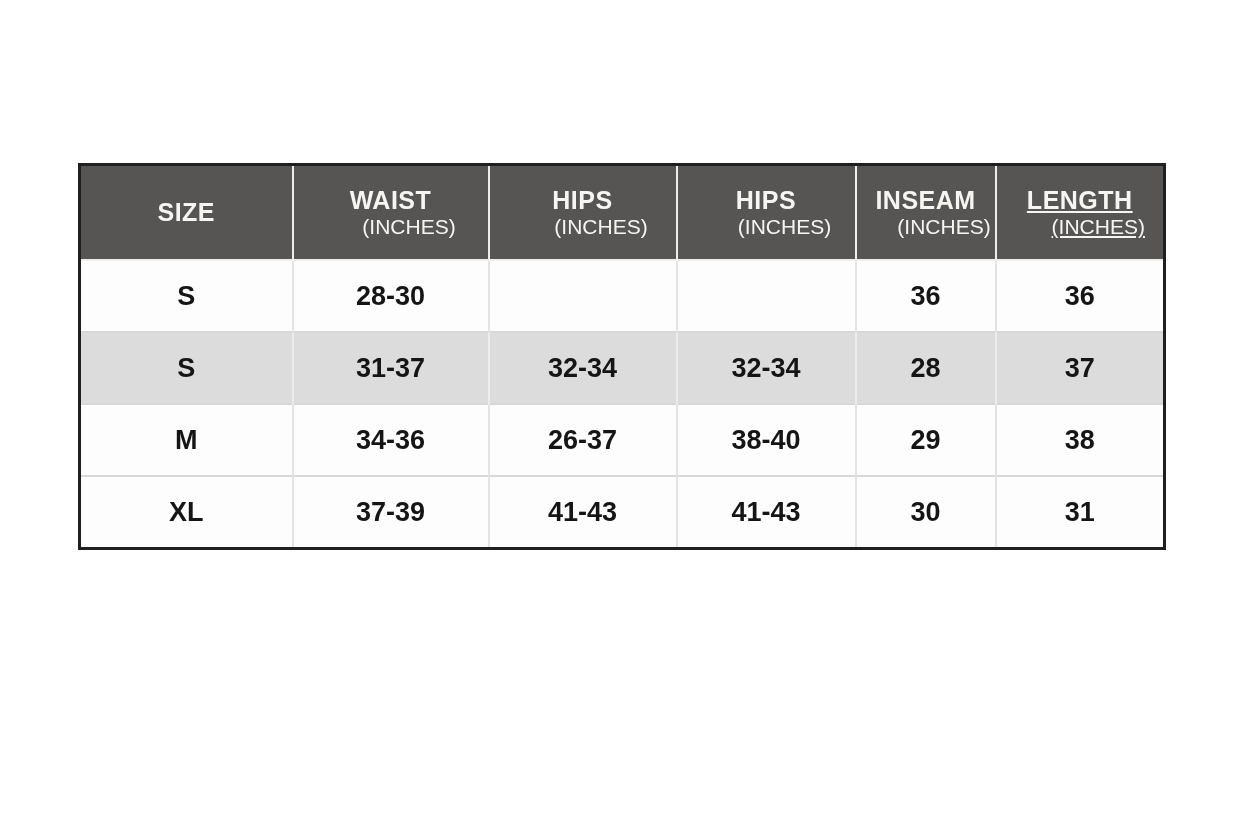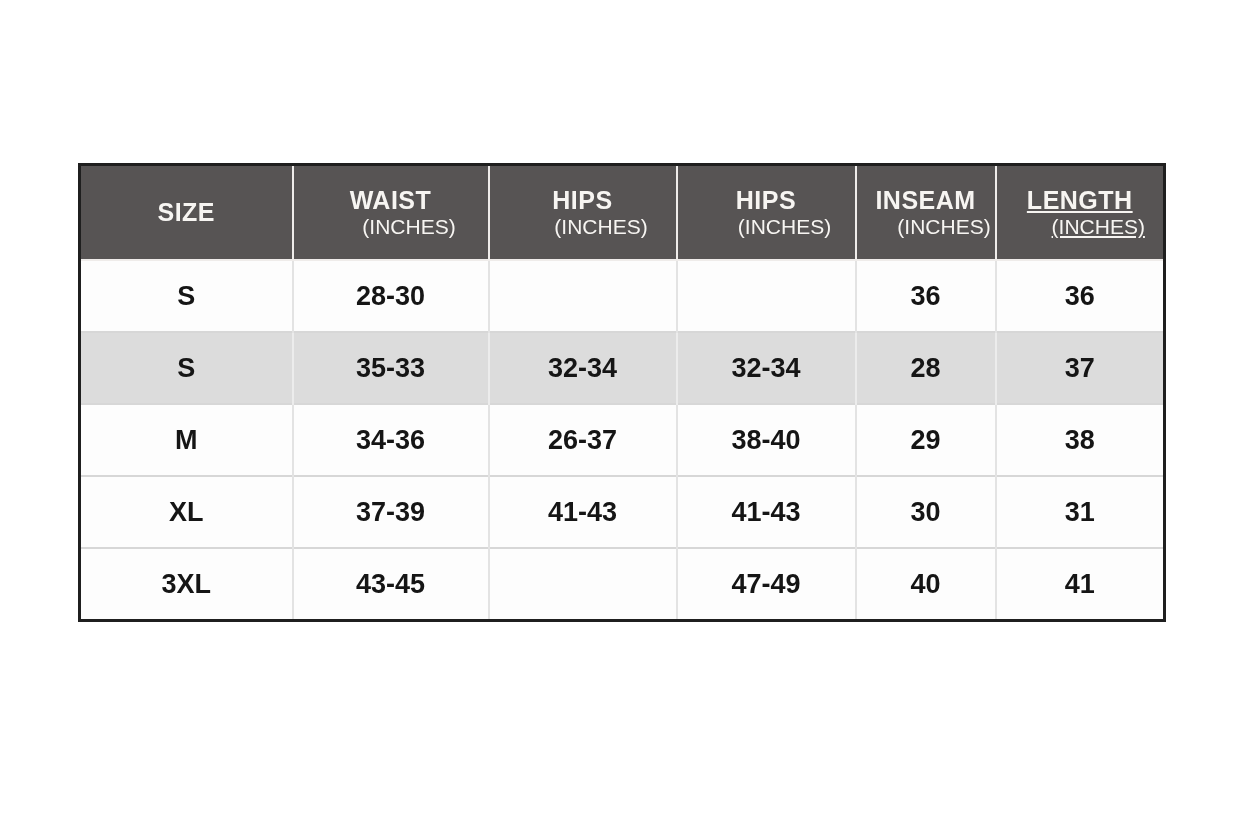--- a/index.html
+++ b/index.html
@@ -113,21 +113,21 @@
       <tr>
         <td>S</td>
         <td>28-30</td>
         <td></td>
         <td></td>
         <td>36</td>
         <td>36</td>
       </tr>
       <tr class="shaded">
         <td>S</td>
-        <td>35-33</td>
+        <td>31-37</td>
         <td>32-34</td>
         <td>32-34</td>
         <td>28</td>
         <td>37</td>
       </tr>
       <tr>
         <td>M</td>
         <td>34-36</td>
         <td>26-37</td>
         <td>38-40</td>
@@ -135,23 +135,15 @@
         <td>38</td>
       </tr>
       <tr>
         <td>XL</td>
         <td>37-39</td>
         <td>41-43</td>
         <td>41-43</td>
         <td>30</td>
         <td>31</td>
       </tr>
-      <tr>
-        <td>3XL</td>
-        <td>43-45</td>
-        <td></td>
-        <td>47-49</td>
-        <td>40</td>
-        <td>41</td>
-      </tr>
     </tbody>
   </table>
 </div>
 
 </body></html>

